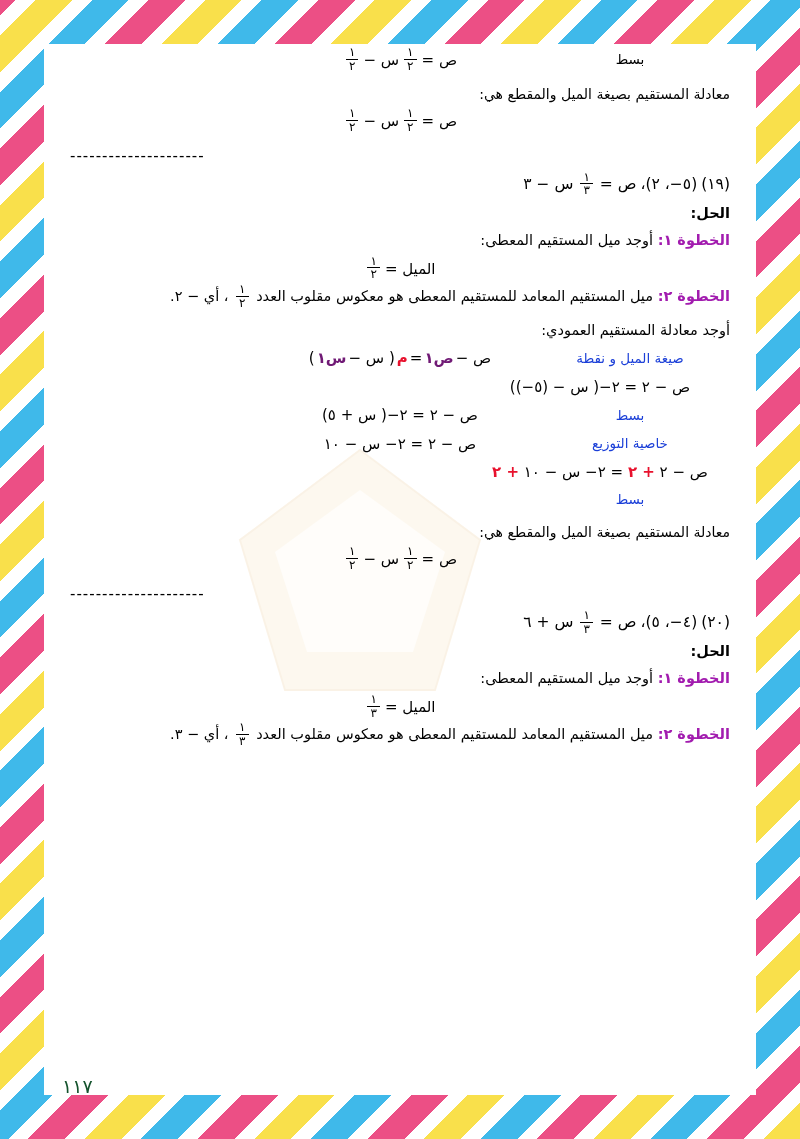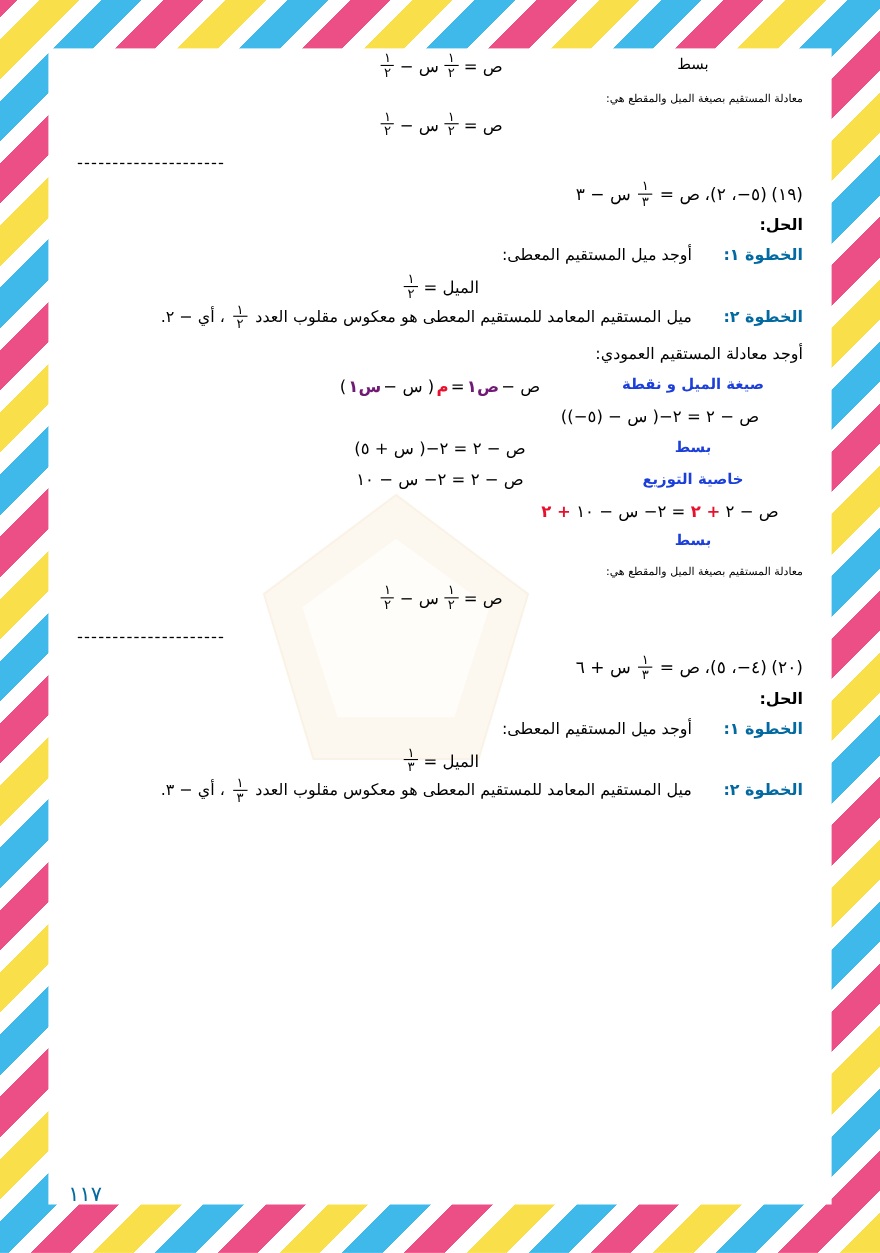--- a/index.html
+++ b/index.html
@@ -75,21 +75,21 @@
     justify-content: center;
   }
   .line {
     margin: 0;
     padding: 0;
   }
 
   .note {
     color: #1b3fd8;
     font-size: 13.5px;
-    font-weight: bold;
+    font-weight: normal;
     min-width: 200px;
     text-align: center;
   }
   .note.plain {
     color: #000000;
     font-weight: normal;
   }
   .eq {
     font-size: 15px;
     min-width: 260px;
@@ -97,21 +97,21 @@
     white-space: nowrap;
     display: flex;
     align-items: center;
     justify-content: center;
     gap: 2px;
   }
 
   .red { color: #e8112d; font-weight: bold; }
   .green { color: #701a75; font-weight: bold; }
 
-  .step-label { color: #0369a1; font-weight: bold; margin-left: 24px; }
+  .step-label { color: #a21caf; font-weight: bold; }
   .solution-label { color: #000000; font-weight: bold; }
 
   
   .frac {
     display: inline-flex;
     flex-direction: column;
     align-items: center;
     justify-content: center;
     vertical-align: middle;
     font-size: 12px;
@@ -142,27 +142,27 @@
   }
 
   .spacer-sm { height: 6px; }
 
   #page-number {
     position: absolute;
     left: 62px;
     bottom: 42px;
     font-size: 19px;
     letter-spacing: 2px;
-    color: #0369a1;
+    color: #14532d;
     direction: rtl;
   }
 
   .ml-head {
     text-align: right;
-    font-size: 10px;
+    font-size: 14px;
   }
 </style>
 </head>
 <body>
 
 <div id="page-frame"></div>
 <div id="page-sheet"></div>
 
 <svg id="watermark" viewBox="0 0 300 300" aria-hidden="true">
   <polygon points="150,20 270,110 225,260 75,260 30,110" fill="#fdf3e0" stroke="#f6e7cf" stroke-width="2"></polygon>

